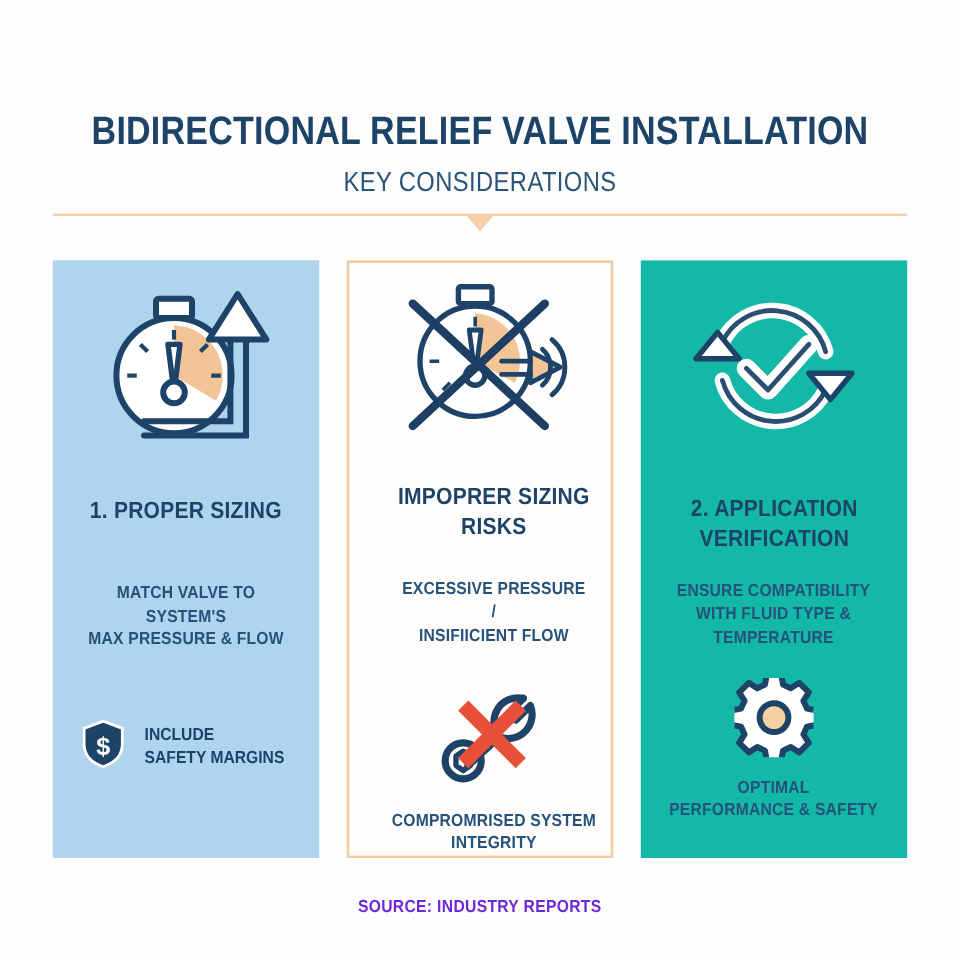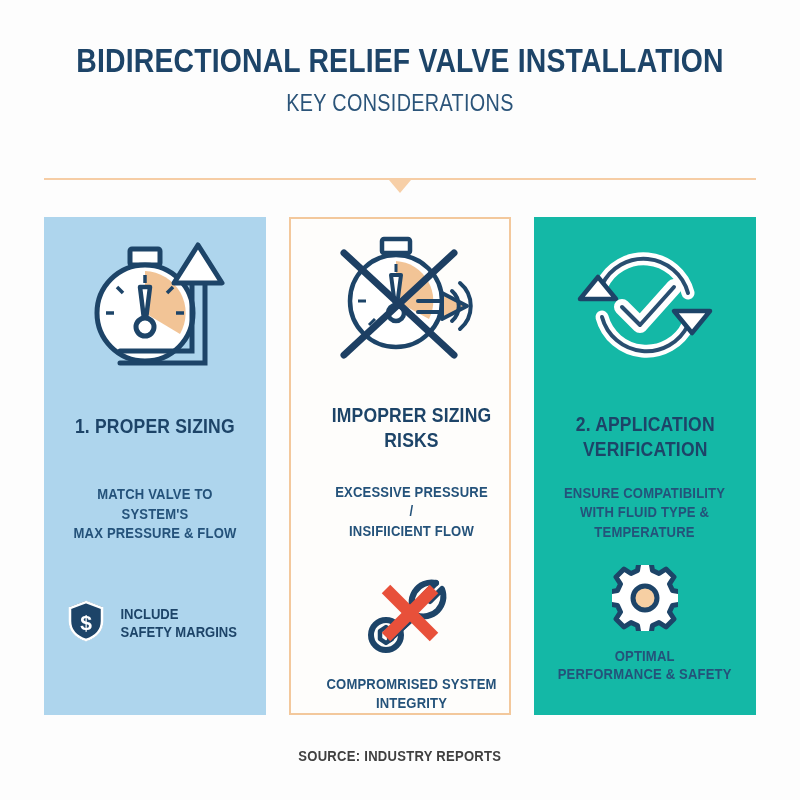--- a/index.html
+++ b/index.html
@@ -13,20 +13,21 @@
     font-family: "Liberation Sans", sans-serif;
     color: #1d3f63;
     overflow: hidden;
     position: relative;
   }
 
   
   #header {
     padding-top: 44px;
     text-align: center;
+    margin-top: 48px;
   }
   #main-title {
     font-size: 33px;
     font-weight: bold;
     letter-spacing: 0.2px;
     color: #1d4468;
     transform: scaleX(0.86);
     transform-origin: center;
     white-space: nowrap;
     line-height: 1.05;
@@ -166,21 +167,21 @@
 
   
   #source-note {
     position: absolute;
     top: 748px;
     left: 0;
     width: 100%;
     text-align: center;
     font-size: 14.5px;
     font-weight: bold;
-    color: #404040;
+    color: #6d28d9;
     letter-spacing: 0.3px;
   }
   #source-note span { display: inline-block; transform: scaleX(0.9); }
 </style>
 </head>
 <body>
 
 <div id="header">
   <div id="main-title">BIDIRECTIONAL RELIEF VALVE INSTALLATION</div>
   <div id="sub-title">KEY CONSIDERATIONS</div>

